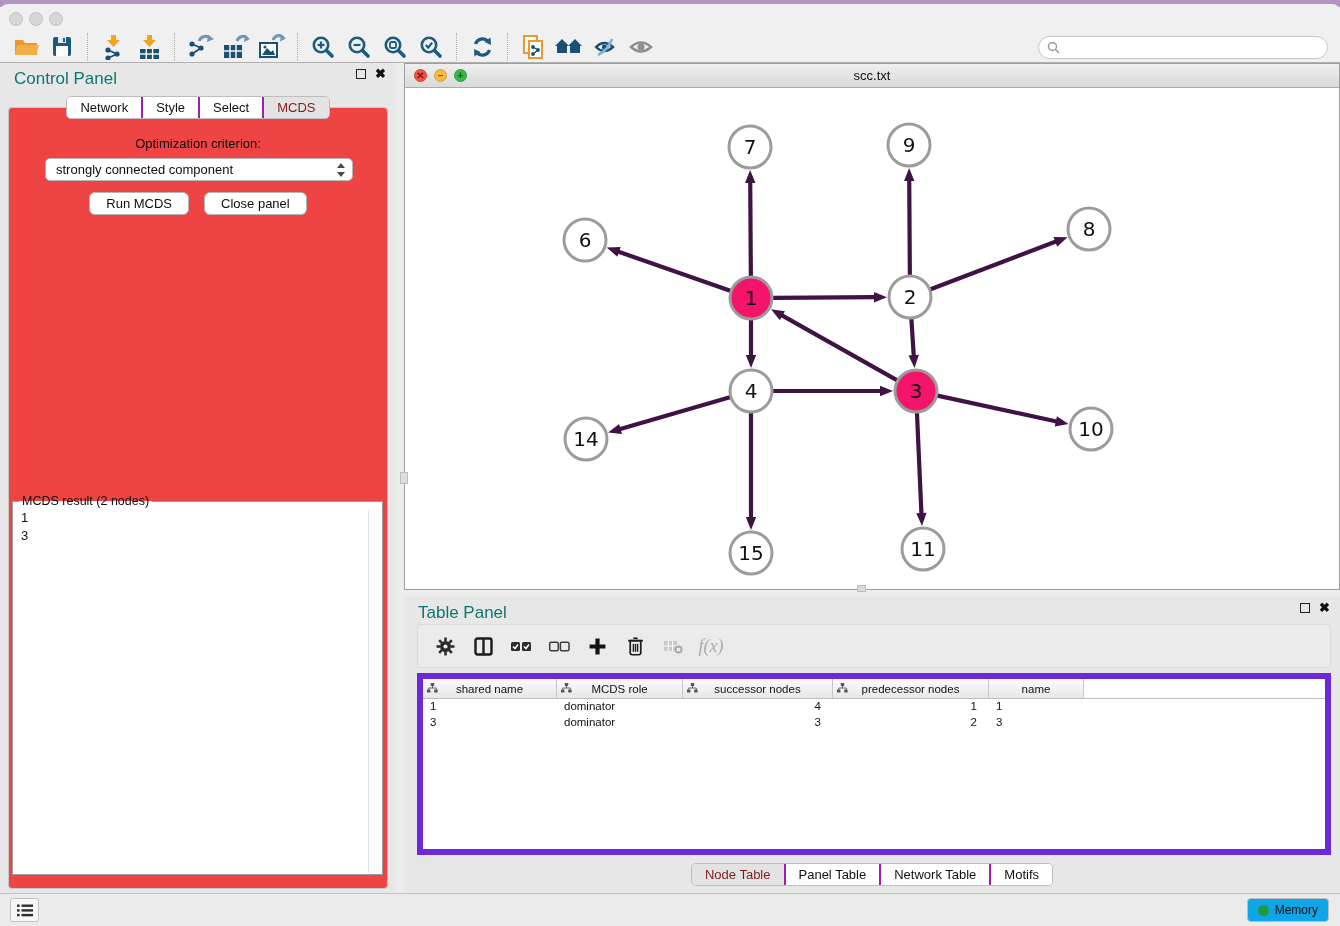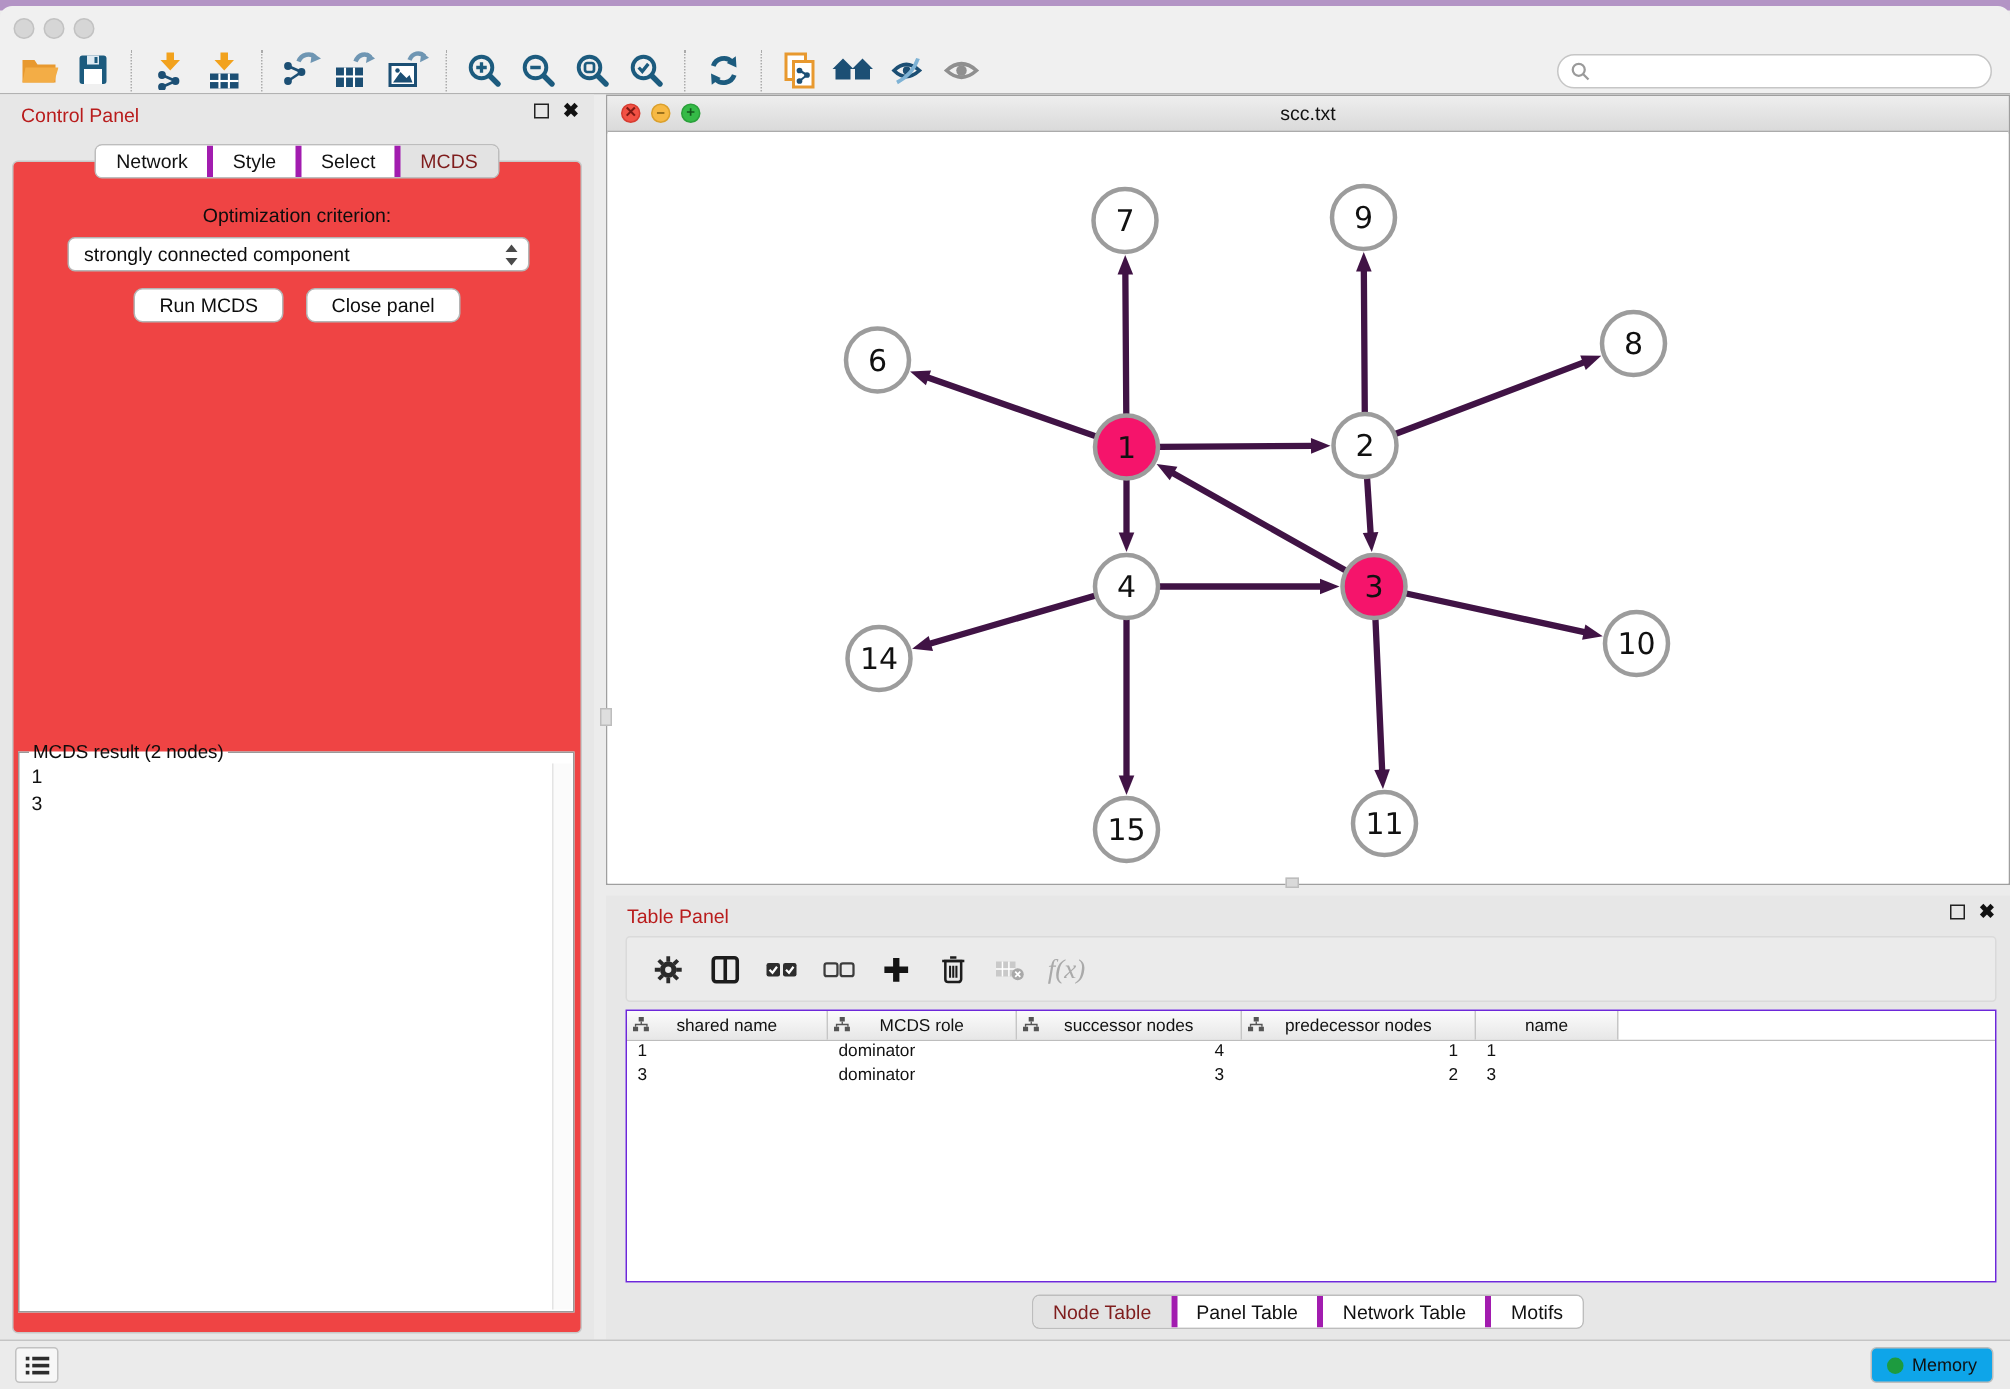--- a/index.html
+++ b/index.html
@@ -18,27 +18,27 @@
   .toolbar { position:absolute; top:24px; left:8px; right:8px; height:38px; display:flex; align-items:center; }
   .tb-btn { width:36px; height:32px; display:flex; align-items:center; justify-content:center; }
   .tb-sep { width:1px; height:28px; border-left:1px dotted #ababab; margin:0 7px; }
   .search-box { margin-left:auto; margin-right:4px; width:290px; height:23px; background:#fff;
                 border:1px solid #c6c6c6; border-radius:12px; display:flex; align-items:center; padding-left:8px; }
   .search-box input { border:none; outline:none; flex:1; font-size:12px; background:transparent; margin-left:4px; }
 
   
   .control-panel { position:absolute; left:0; top:63px; width:396px; height:830px; background:#e7e7e7; }
   .panel-header { position:relative; height:26px; }
-  .panel-title { position:absolute; left:14px; top:6px; font-size:13px; color:#b91c1c; }
+  .panel-title { position:absolute; left:14px; top:6px; font-size:17px; color:#0f766e; }
   .panel-icons { position:absolute; right:10px; top:6px; display:flex; gap:9px; align-items:center; }
   .float-box { width:10px; height:10px; border:1.6px solid #222; }
   .close-x { font-size:13px; font-weight:bold; color:#111; line-height:10px; }
 
   .seg-group { display:flex; background:#fff; border:1px solid #bdbdbd; border-radius:5px; overflow:hidden; }
-  .seg { padding:3px 13px; font-size:13px; color:#111; border-left:4px solid #a21caf; background:#fff; white-space:nowrap; }
+  .seg { padding:3px 13px; font-size:13px; color:#111; border-left:2px solid #a21caf; background:#fff; white-space:nowrap; }
   .seg:first-child { border-left:none; }
   .seg.selected { background:#e3e3e3; color:#7f1d1d; }
   .cp-tabs-row { position:absolute; top:33px; left:0; right:0; display:flex; justify-content:center; z-index:3; }
 
   .cp-body { position:absolute; left:8px; right:8px; top:44px; bottom:4px; background:#ef4444;
              border:1px solid #c8c8c8; border-radius:4px; }
   .opt-label { position:absolute; top:28px; left:0; right:0; text-align:center; font-size:13px; color:#0d0d0d; }
   .dropdown { position:absolute; top:50px; left:36px; width:308px; height:23px; background:#fff;
               border:1px solid #b5b5b5; border-radius:5px; display:flex; align-items:center; padding:0 6px 0 10px; }
   .dropdown .dd-text { flex:1; font-size:13px; color:#0d0d0d; }
@@ -67,21 +67,21 @@
   .grip-left { position:absolute; left:-5px; top:408px; width:8px; height:12px; background:#dedede; border:1px solid #bdbdbd; }
 
   
   .table-panel { position:absolute; left:404px; top:597px; width:936px; height:296px; background:#e7e7e7; }
   .tp-header { position:relative; height:24px; }
   .tp-toolbar { position:absolute; left:13px; right:9px; top:27px; height:44px; background:#ebebeb;
                 border:1px solid #dadada; border-radius:3px; display:flex; align-items:center; padding-left:12px; gap:8px; }
   .tp-tool { width:30px; height:30px; display:flex; align-items:center; justify-content:center; }
   .fx-label { font-family:"Liberation Serif", serif; font-style:italic; font-size:18px; color:#aaa; }
 
-  .tp-table { position:absolute; left:13px; right:9px; top:76px; height:182px; background:#fff; border:1px solid #6d28d9; overflow:hidden; }
+  .tp-table { position:absolute; left:13px; right:9px; top:76px; height:182px; background:#fff; border:6px solid #6d28d9; overflow:hidden; }
   .tp-thead { display:flex; height:20px; border-bottom:1px solid #bdbdbd; }
   .th-cell { position:relative; background:linear-gradient(#fbfbfb,#e7e7e7); border-right:1px solid #c6c6c6;
              display:flex; align-items:center; justify-content:center; font-size:11.5px; color:#111; }
   .th-cell .tree-ic { position:absolute; left:4px; top:4px; }
   .th-fill { flex:1; background:#fff; }
   .tp-row { display:flex; height:16px; font-size:11.5px; color:#111; }
   .td-cell { overflow:hidden; white-space:nowrap; }
 
   .tp-tabs-row { position:absolute; left:0; right:0; top:266px; display:flex; justify-content:center; }
 

